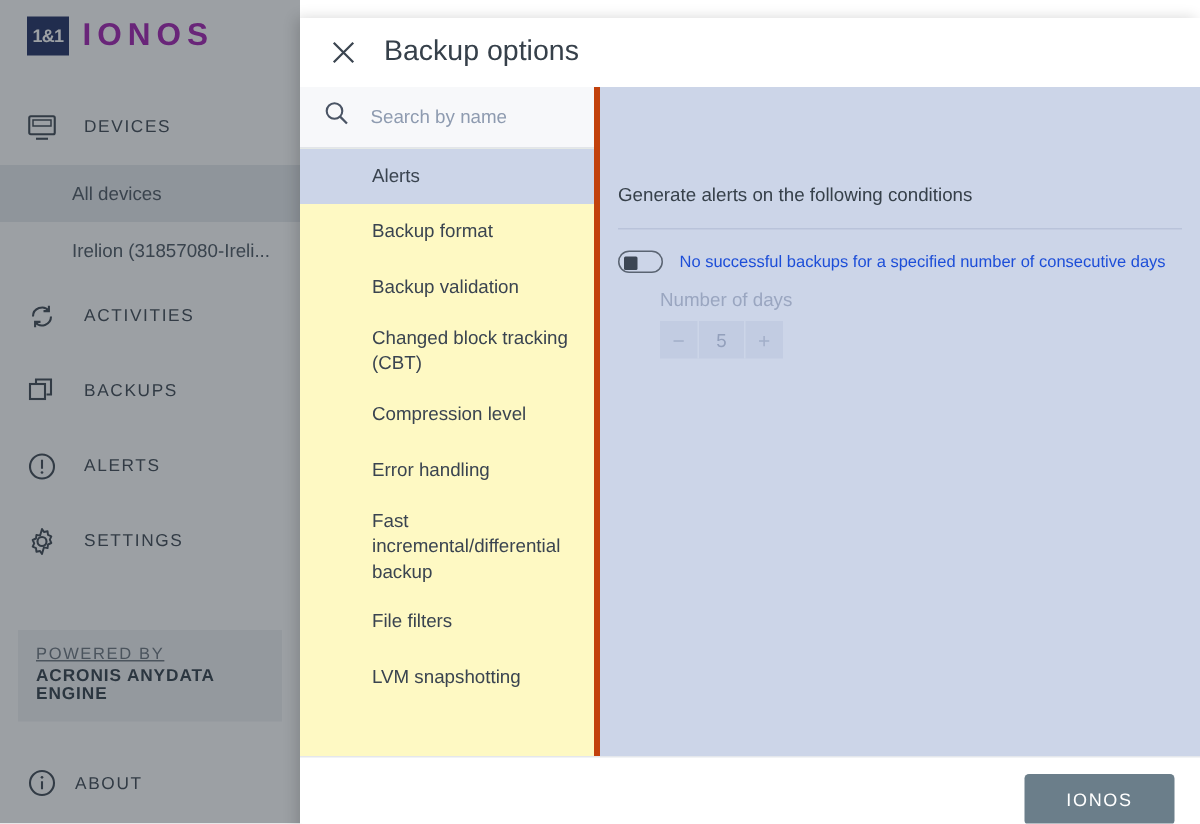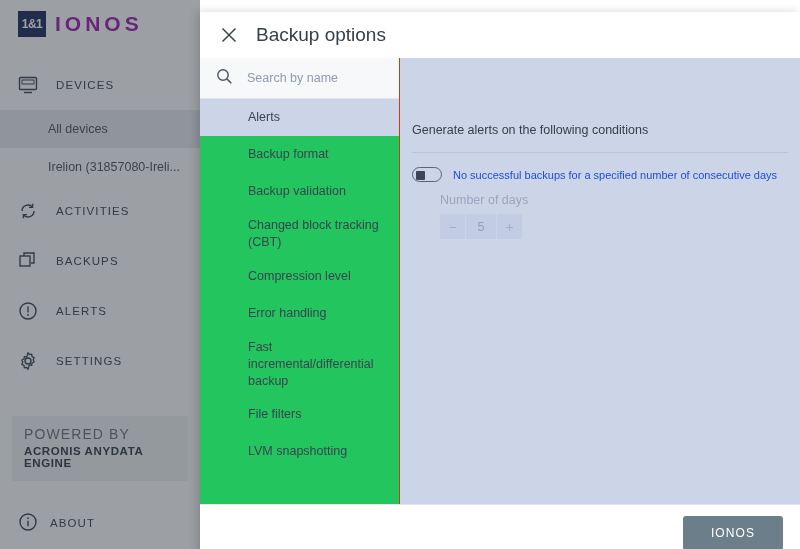--- a/index.html
+++ b/index.html
@@ -49,21 +49,21 @@
     padding-left: 48px; color: #4a5560; font-size: 12.5px;
   }
   .subnav-item.active { background: #e8eaee; }
 
   .spacer { flex: 1; }
 
   .powered {
     margin: 0 12px 16px 12px; padding: 10px 12px 12px 12px;
     background: #f1f2f4;
   }
-  .powered .p1 { font-size: 14px; letter-spacing: 1.1px; color: #69737d; }
+  .powered .p1 { font-size: 11px; letter-spacing: 1.1px; color: #69737d; text-decoration: underline; }
   .powered .p2 { font-size: 11.5px; letter-spacing: 0.6px; color: #2f3b46; font-weight: bold; margin-top: 3px;}
 
   .about-row {
     height: 52px; display: flex; align-items: center; padding-left: 18px;
     color: #3b4550; font-size: 11.5px; letter-spacing: 1.1px;
     border-top: 0px;
   }
   .about-row .lbl { margin-left: 12px; }
 
   .bg-main { flex: 1; background: #ffffff; }
@@ -90,22 +90,22 @@
     width: 26px; height: 26px; display: flex; align-items: center; justify-content: center;
     cursor: pointer;
   }
   .modal-title {
     margin-left: 14px; font-size: 19px; color: #36404a; font-weight: normal;
   }
 
   .modal-body { flex: 1; display: flex; min-height: 0; }
 
   .opt-list {
-    width: 200px; background: #22c55e; display: flex; flex-direction: column;
-    border-right: 1px solid #c2410c; min-height: 0;
+    width: 200px; background: #fef9c3; display: flex; flex-direction: column;
+    border-right: 4px solid #c2410c; min-height: 0;
   }
   .search-row {
     height: 41px; display: flex; align-items: center; padding-left: 16px;
     background: #f7f8fa; border-bottom: 1px solid #e2e5ea; flex: none;
   }
   .search-input {
     border: none; outline: none; background: transparent;
     margin-left: 14px; font-size: 12.5px; color: #3a4450;
     font-family: "Liberation Sans", sans-serif; width: 140px;
   }

